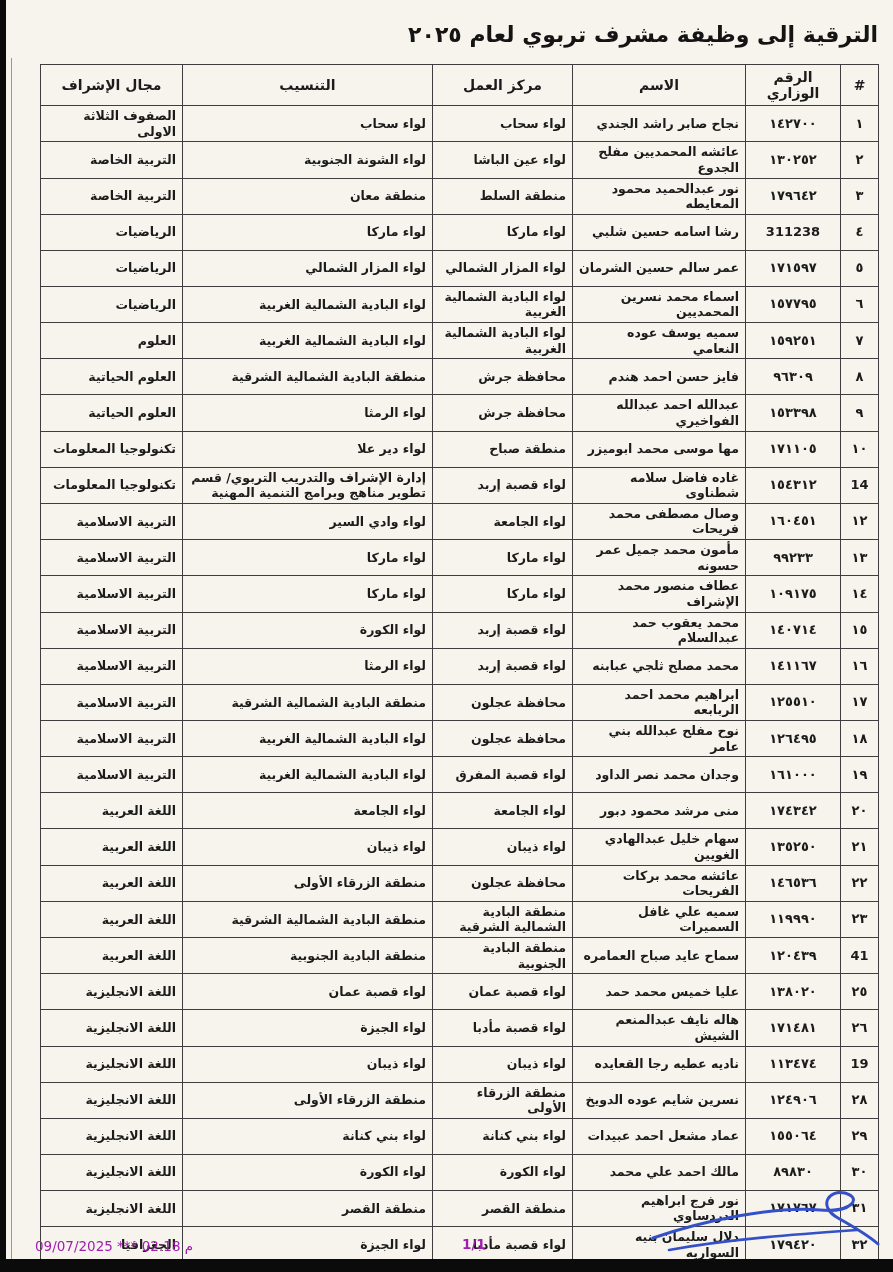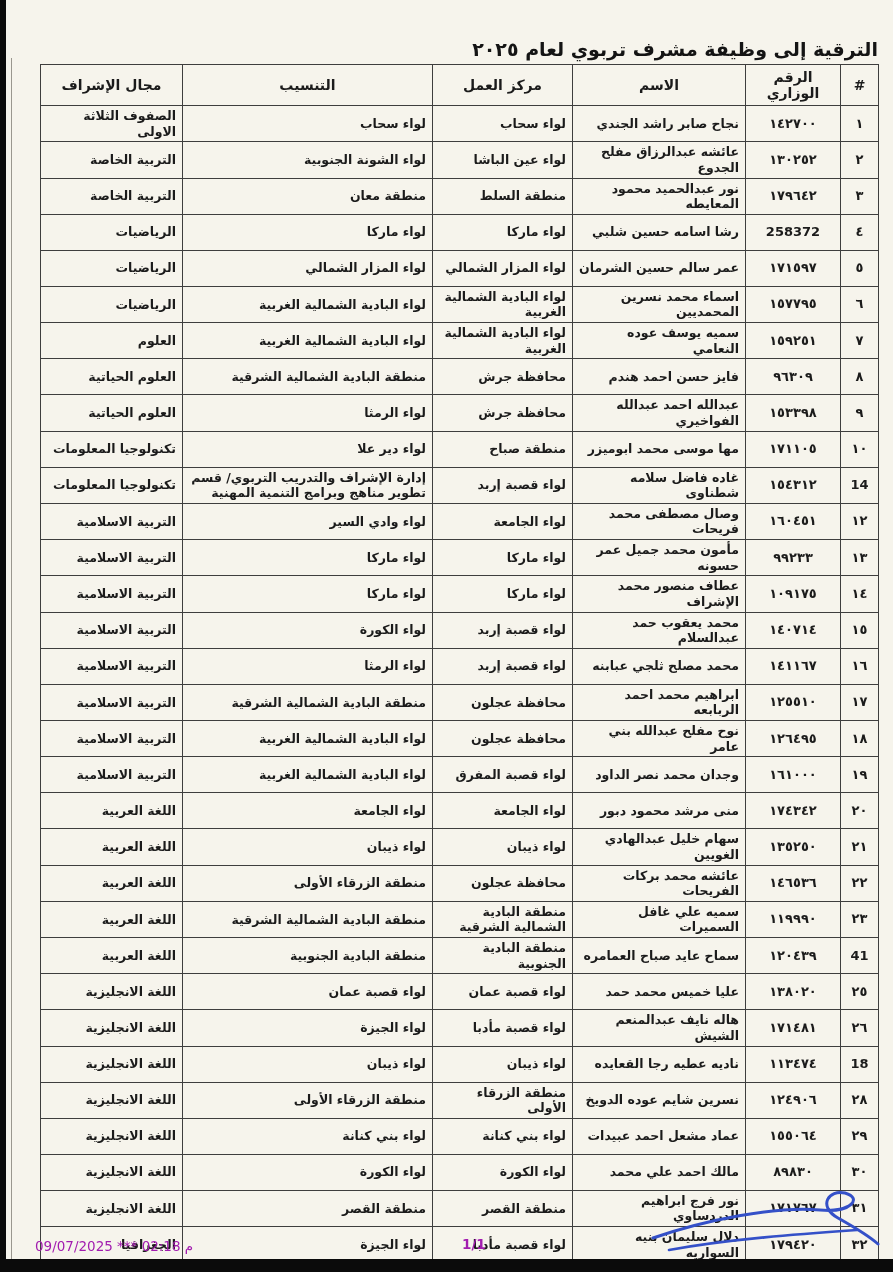--- a/index.html
+++ b/index.html
@@ -12,23 +12,22 @@
     color:#1b1b1b;
   }
   
   .scan-edge-left{position:absolute;left:0;top:0;width:6px;height:1272px;background:#0a0a0a;}
   .scan-edge-bottom{position:absolute;left:0;bottom:0;width:893px;height:13px;background:#0b0b0b;}
   .scan-page-line{position:absolute;left:11px;top:58px;width:1px;height:1202px;background:#9a978f;}
 
   .doc-title{
     position:absolute;top:22px;right:15px;width:860px;
     direction:rtl;text-align:right;
-    font-size:19px;font-weight:bold;color:#141414;
+    font-size:22px;font-weight:bold;color:#141414;
     letter-spacing:0;
-    margin-top:16px;
   }
   .sheet-table{
     position:absolute;top:64px;right:14px;
     direction:rtl;
     border-collapse:collapse;
     table-layout:fixed;
     width:838px;
     background:transparent;
   }
   .sheet-table th,.sheet-table td{
@@ -90,36 +89,36 @@
         <td class="col-no">١</td>
         <td class="col-ministry_no">١٤٢٧٠٠</td>
         <td class="col-name">نجاح صابر راشد الجندي</td>
         <td class="col-work_center">لواء سحاب</td>
         <td class="col-assignment">لواء سحاب</td>
         <td class="col-supervision_field">الصفوف الثلاثة الاولى</td>
       </tr>
       <tr>
         <td class="col-no">٢</td>
         <td class="col-ministry_no">١٣٠٢٥٢</td>
-        <td class="col-name">عائشه عبدالرزاق مفلح الجدوع</td>
+        <td class="col-name">عائشه المحمديين مفلح الجدوع</td>
         <td class="col-work_center">لواء عين الباشا</td>
         <td class="col-assignment">لواء الشونة الجنوبية</td>
         <td class="col-supervision_field">التربية الخاصة</td>
       </tr>
       <tr>
         <td class="col-no">٣</td>
         <td class="col-ministry_no">١٧٩٦٤٢</td>
         <td class="col-name">نور عبدالحميد محمود المعايطه</td>
         <td class="col-work_center">منطقة السلط</td>
         <td class="col-assignment">منطقة معان</td>
         <td class="col-supervision_field">التربية الخاصة</td>
       </tr>
       <tr>
         <td class="col-no">٤</td>
-        <td class="col-ministry_no">258372</td>
+        <td class="col-ministry_no">311238</td>
         <td class="col-name">رشا اسامه حسين شلبي</td>
         <td class="col-work_center">لواء ماركا</td>
         <td class="col-assignment">لواء ماركا</td>
         <td class="col-supervision_field">الرياضيات</td>
       </tr>
       <tr>
         <td class="col-no">٥</td>
         <td class="col-ministry_no">١٧١٥٩٧</td>
         <td class="col-name">عمر سالم حسين الشرمان</td>
         <td class="col-work_center">لواء المزار الشمالي</td>
@@ -288,21 +287,21 @@
       </tr>
       <tr>
         <td class="col-no">٢٦</td>
         <td class="col-ministry_no">١٧١٤٨١</td>
         <td class="col-name">هاله نايف عبدالمنعم الشيش</td>
         <td class="col-work_center">لواء قصبة مأدبا</td>
         <td class="col-assignment">لواء الجيزة</td>
         <td class="col-supervision_field">اللغة الانجليزية</td>
       </tr>
       <tr>
-        <td class="col-no">18</td>
+        <td class="col-no">19</td>
         <td class="col-ministry_no">١١٣٤٧٤</td>
         <td class="col-name">ناديه عطيه رجا القعايده</td>
         <td class="col-work_center">لواء ذيبان</td>
         <td class="col-assignment">لواء ذيبان</td>
         <td class="col-supervision_field">اللغة الانجليزية</td>
       </tr>
       <tr>
         <td class="col-no">٢٨</td>
         <td class="col-ministry_no">١٢٤٩٠٦</td>
         <td class="col-name">نسرين شايم عوده الدويخ</td>

